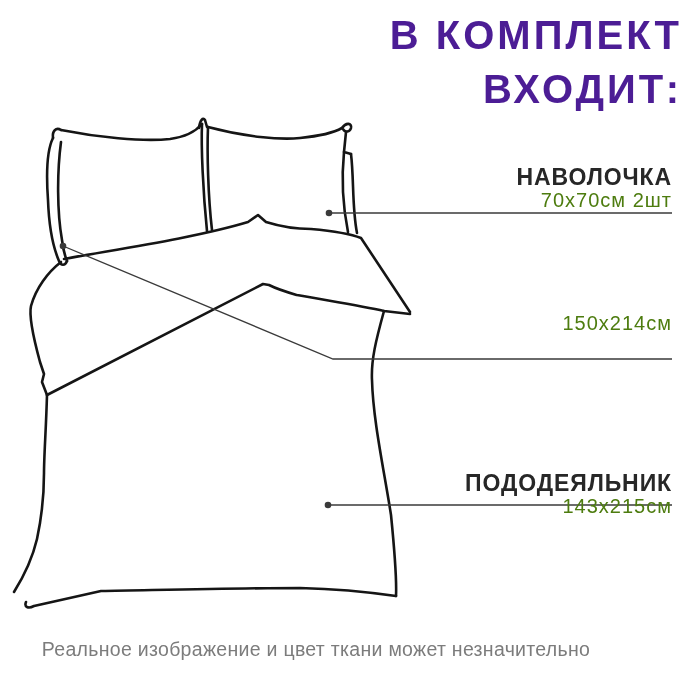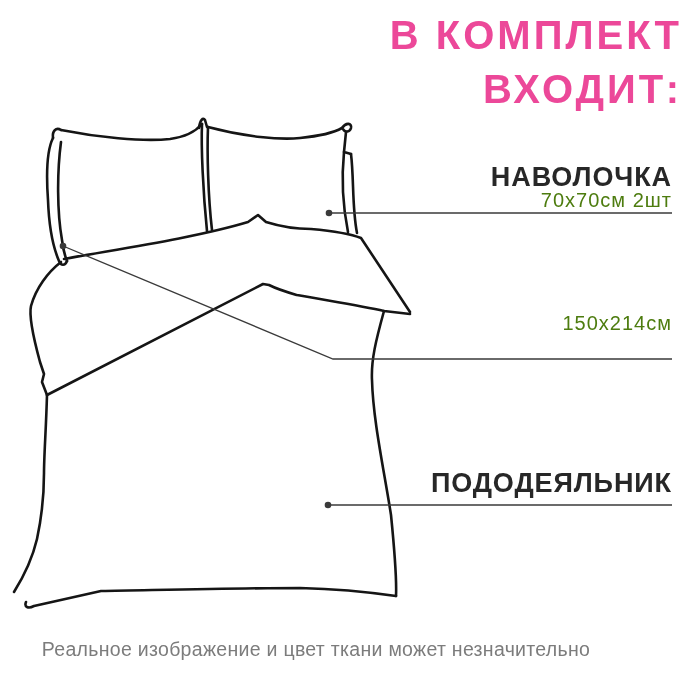--- a/index.html
+++ b/index.html
@@ -9,29 +9,29 @@
     background:#ffffff;
     overflow:hidden;
     font-family:"Liberation Sans", sans-serif;
   }
   .art-layer{position:absolute;left:0;top:0;width:700px;height:700px;}
   .title{
     position:absolute;top:8px;right:18px;
     text-align:right;
     font-size:40px;line-height:54px;
     font-weight:700;letter-spacing:3px;
-    color:#ec4899;
+    color:#4c1d95;
     white-space:nowrap;
   }
   .label-block{
     position:absolute;right:28px;
     text-align:right;white-space:nowrap;
   }
   .label-name{
-    font-size:27px;line-height:24px;
+    font-size:23px;line-height:24px;
     font-weight:700;letter-spacing:0.9px;
     color:#272727;
   }
   .label-size{
     font-size:20px;line-height:22px;
     font-weight:400;letter-spacing:1px;
     color:#4d7c0f;
   }
   .lb-pillowcase{top:165px;}
   .lb-sheet{top:312px;}
@@ -111,19 +111,20 @@
     <div class="label-name">НАВОЛОЧКА</div>
     <div class="label-size">70х70см 2шт</div>
   </div>
 
   <div class="label-block lb-sheet">
     <div class="label-size">150х214см</div>
   </div>
 
   <div class="label-block lb-duvet">
     <div class="label-name">ПОДОДЕЯЛЬНИК</div>
+    <div class="label-size">143х215см</div>
   </div>
 
   <div class="footnote">
     <div>Реальное изображение и цвет ткани может незначительно</div>
   </div>
 
 </div>
 
 </body></html>

